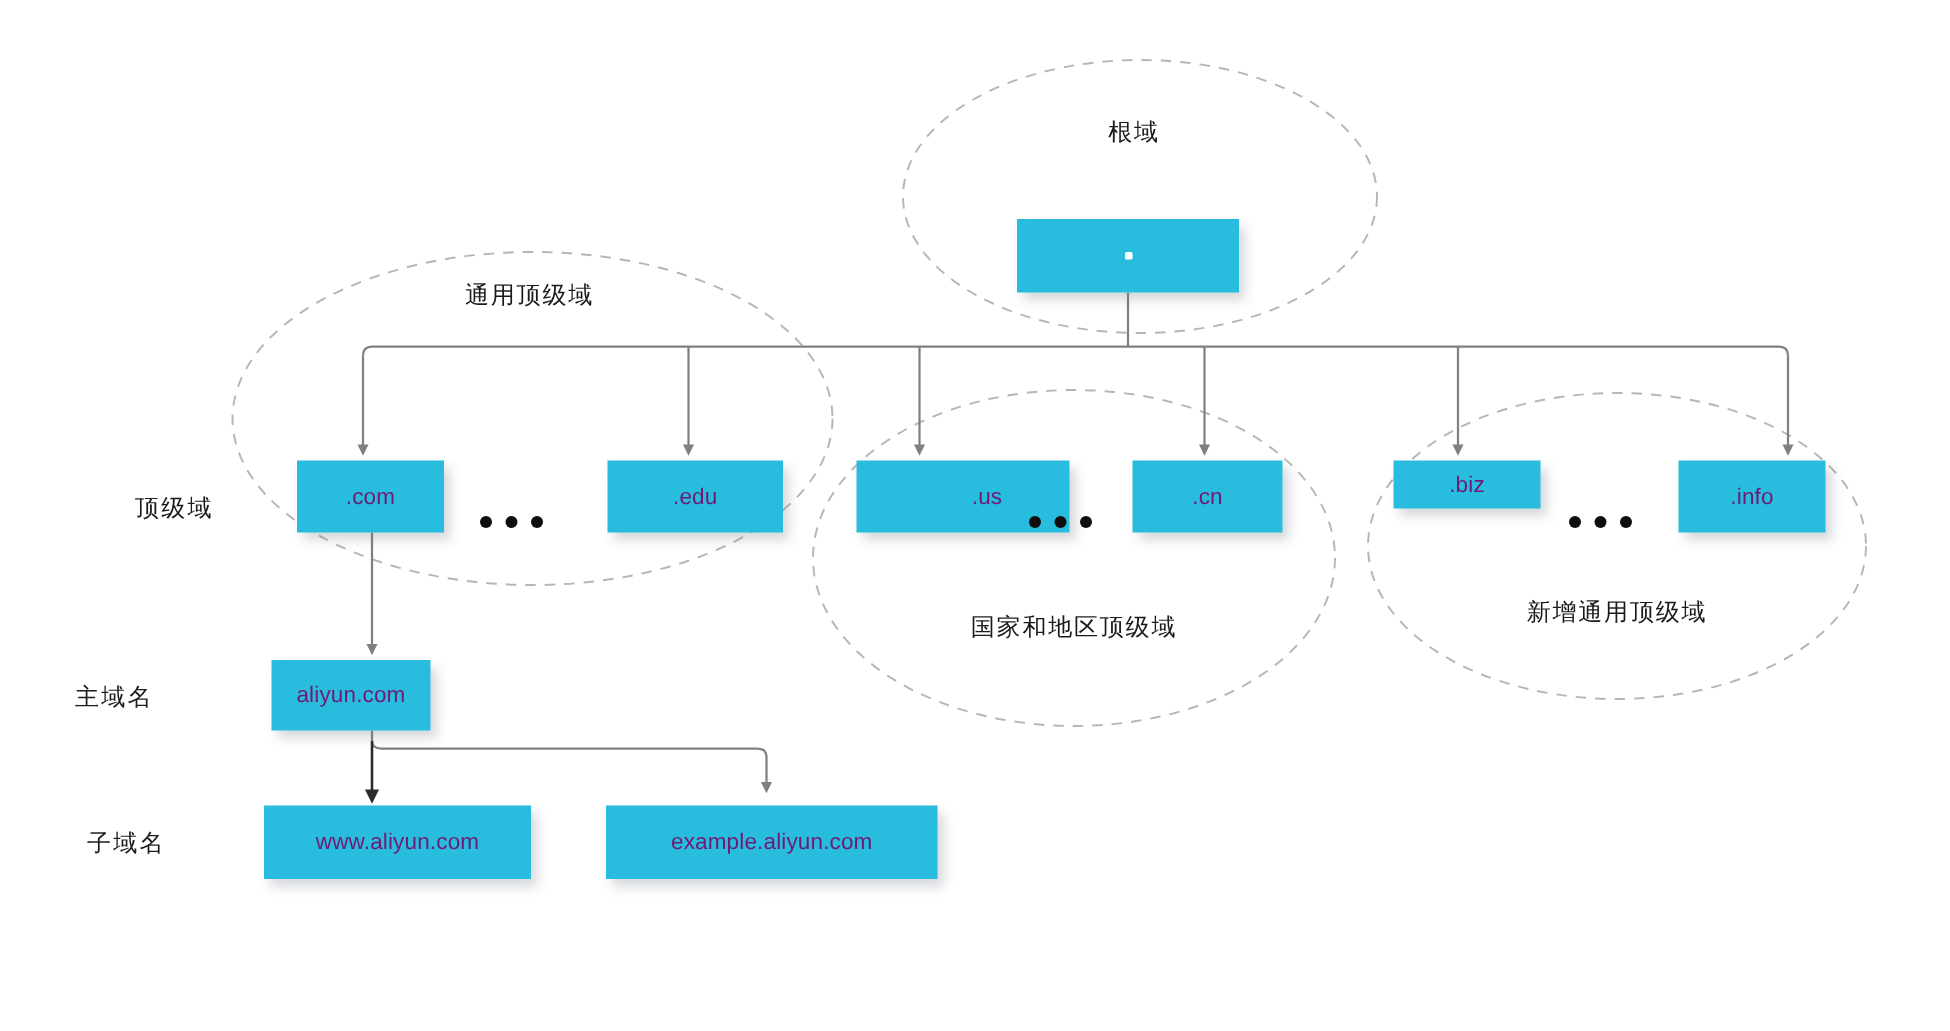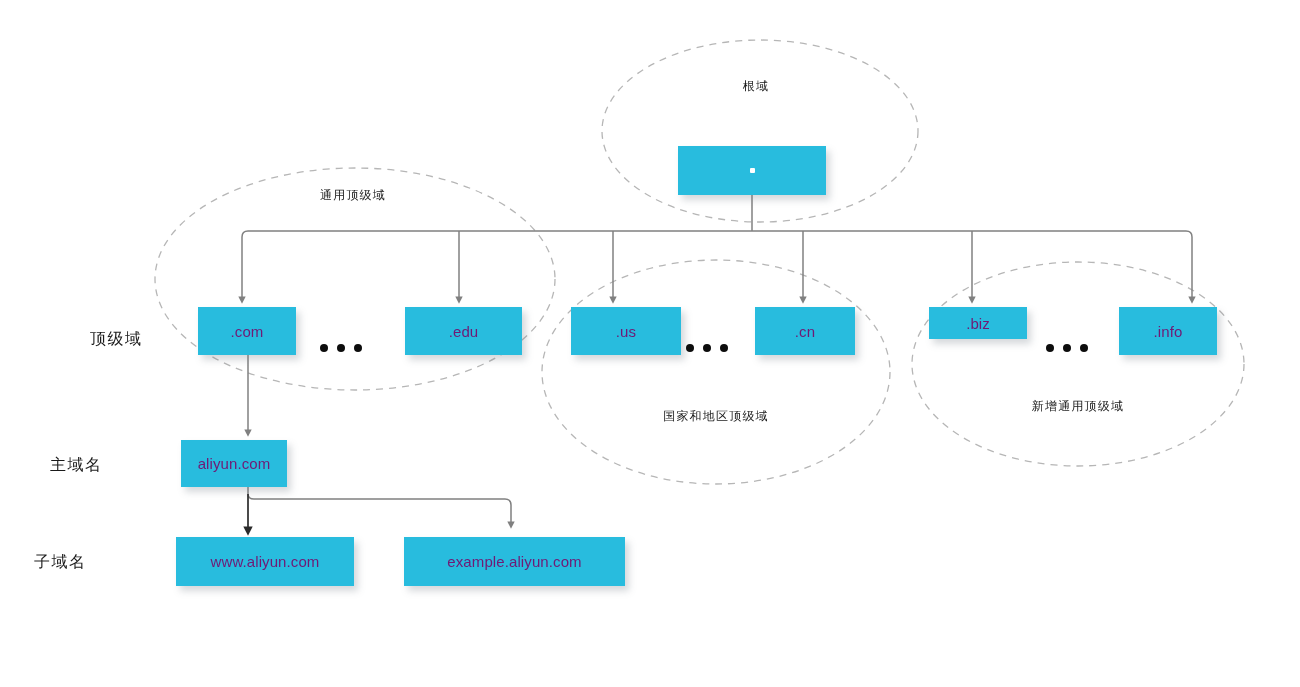--- a/index.html
+++ b/index.html
@@ -54,21 +54,21 @@
     position: absolute;
     color: #1a1a1a;
     font-size: 16px;
     letter-spacing: 1.5px;
     white-space: nowrap;
     z-index: 3;
   }
   .group-label {
     position: absolute;
     color: #1a1a1a;
-    font-size: 12px;
+    font-size: 16px;
     letter-spacing: 1.2px;
     white-space: nowrap;
     z-index: 3;
     text-align: center;
   }
   .ellipsis-dots {
     position: absolute;
     display: flex;
     gap: 9px;
     align-items: center;
@@ -114,34 +114,34 @@
     <path d="M1192,237 L1192,300" fill="none" stroke="#808080" stroke-width="1.5" marker-end="url(#arrowhead)"></path>
 
     <path d="M248,355 L248,433" fill="none" stroke="#808080" stroke-width="1.5" marker-end="url(#arrowhead)"></path>
 
     <path d="M248,487 L248,494 Q248,499 254,499 L505,499 Q511,499 511,505 L511,525" fill="none" stroke="#808080" stroke-width="1.5" marker-end="url(#arrowhead)"></path>
     <path d="M248,494 L248,531" fill="none" stroke="#2b2b2b" stroke-width="1.7" marker-end="url(#arrowhead-dark)"></path>
   </svg>
 
   <div class="row-label" style="left:50px; top:329px;margin-left:40px;">顶级域</div>
   <div class="row-label" style="left:50px; top:455px;">主域名</div>
-  <div class="row-label" style="left:34px; top:552px;">子域名</div>
+  <div class="row-label" style="left:58px; top:552px;">子域名</div>
 
   <div class="group-label" style="left:696px; top:78px; width:120px;">根域</div>
   <div class="group-label" style="left:253px; top:187px; width:200px;">通用顶级域</div>
   <div class="group-label" style="left:616px; top:408px; width:200px;">国家和地区顶级域</div>
   <div class="group-label" style="left:978px; top:398px; width:200px;">新增通用顶级域</div>
 
   <div class="node-box root-dot" style="left:678px; top:146px; width:148px; height:49px;">
     <span class="root-dot-glyph"></span>
   </div>
 
   <div class="node-box" style="left:198px; top:307px; width:98px; height:48px;">.com</div>
   <div class="node-box" style="left:405px; top:307px; width:117px; height:48px;">.edu</div>
-  <div class="node-box" style="left:571px; top:307px; width:110px; height:48px;">.us</div>
+  <div class="node-box" style="left:571px; top:307px; width:110px; height:48px;padding-left:32px;">.us</div>
   <div class="node-box" style="left:755px; top:307px; width:100px; height:48px;text-align:center;">.cn</div>
   <div class="node-box" style="left:929px; top:307px; width:98px; height:32px;">.biz</div>
   <div class="node-box" style="left:1119px; top:307px; width:98px; height:48px;">.info</div>
 
   <div class="ellipsis-dots" style="left:320px; top:344px;">
     <span></span>
     <span></span>
     <span></span>
   </div>
   <div class="ellipsis-dots" style="left:686px; top:344px;">

